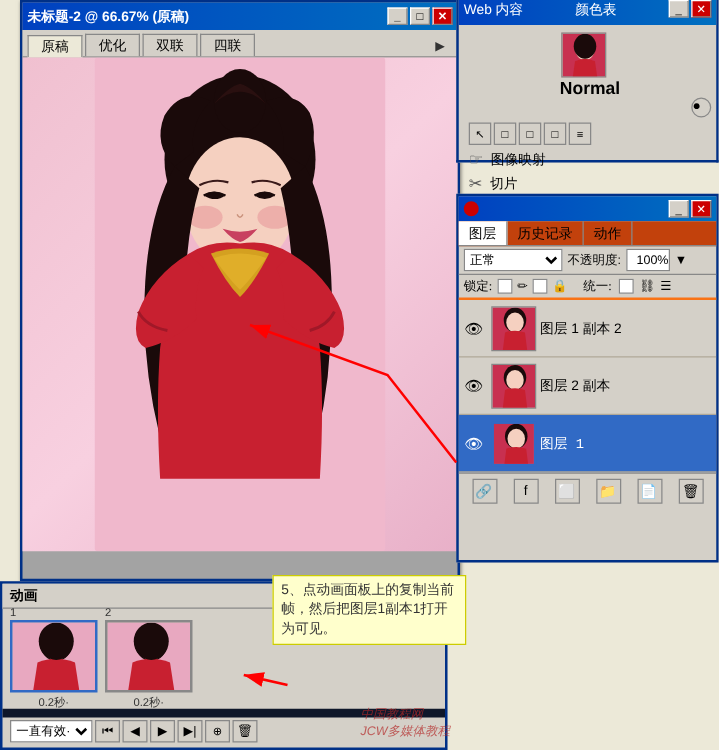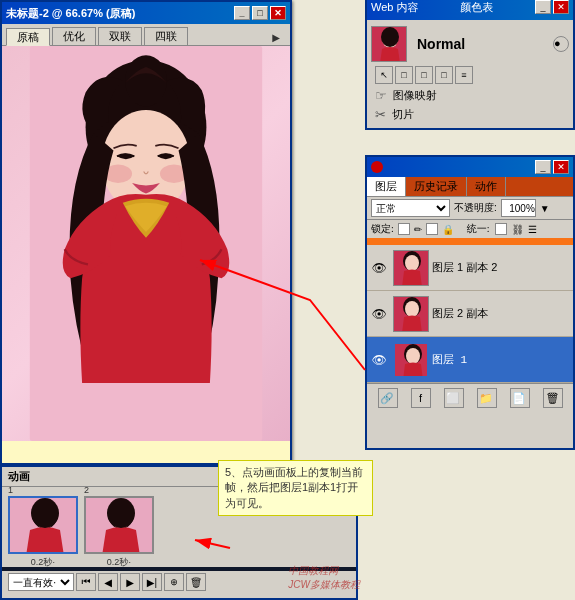--- a/index.html
+++ b/index.html
@@ -9,24 +9,24 @@
       background: #ece9d8;
       font-family: 'SimSun', 'MS Sans Serif', sans-serif;
       font-size: 11px;
       overflow: hidden;
       position: relative;
     }
 
     
     .main-window {
       position: absolute;
-      left: 0; top: 0;
-      width: 292px;
+      left: 16px; top: 0;
+      width: 352px;
       height: 465px;
-      background: #fef9c3;
+      background: #a3a3a3;
       border: 2px solid #003087;
       box-shadow: 1px 1px 3px rgba(0,0,0,0.5);
     }
     .title-bar {
       background: linear-gradient(to right, #0040c0, #0070c0);
       color: white;
       height: 22px;
       display: flex;
       align-items: center;
       justify-content: space-between;
@@ -121,20 +121,21 @@
     }
     .web-panel-body {
       display: flex;
       flex-direction: column;
       padding: 4px;
     }
     .web-panel-row {
       display: flex;
       align-items: center;
       padding: 2px 0;
+      flex-direction: column;
     }
     .thumbnail-box {
       width: 36px;
       height: 36px;
       background: #c8304848;
       border: 1px solid #888;
       margin-right: 6px;
       overflow: hidden;
     }
     .normal-label {
@@ -232,21 +233,21 @@
       border: 1px solid #888;
       background: #fff;
       text-align: right;
     }
 
     .lock-row {
       display: flex;
       align-items: center;
       padding: 2px 4px;
       font-size: 10px;
-      border-bottom: 7px solid #f97316;
+      border-bottom: 2px solid #f97316;
       gap: 4px;
       font-family: Liberation Serif, serif;
     }
     .checkbox-sm {
       width: 12px; height: 12px;
       border: 1px solid #888;
       background: #fff;
     }
 
     .layers-list {
@@ -352,21 +353,21 @@
       font-size: 9px;
       color: #333;
       margin-top: 2px;
     }
 
     .anim-controls {
       display: flex;
       align-items: center;
       padding: 2px 6px;
       gap: 2px;
-      border-top: 4px solid #0f172a;
+      border-top: 7px solid #0f172a;
     }
     .anim-loop-select {
       font-size: 10px;
       height: 18px;
       border: 1px solid #888;
       background: #fff;
     }
     .anim-btn {
       width: 20px; height: 18px;
       background: #d4d0c8;

